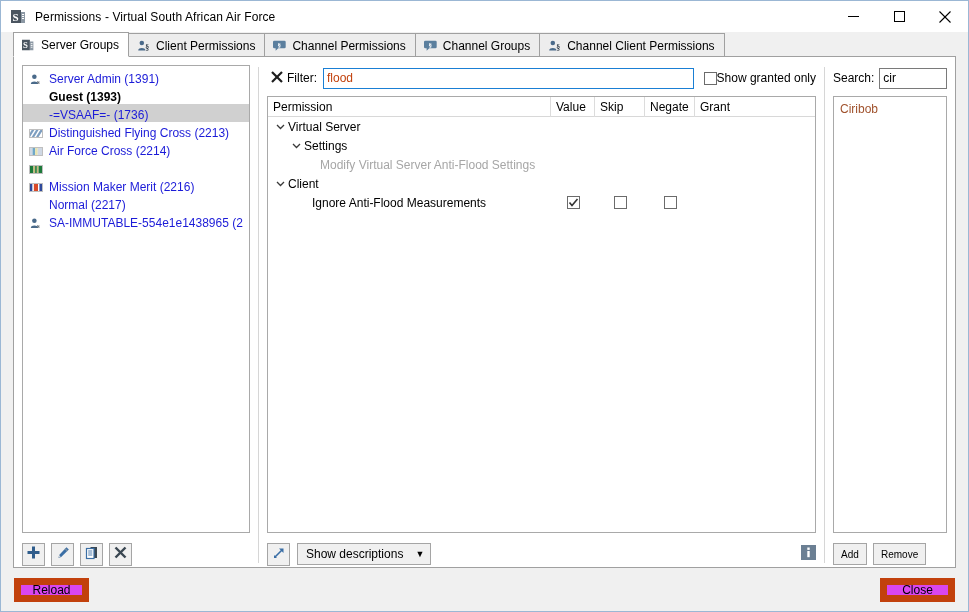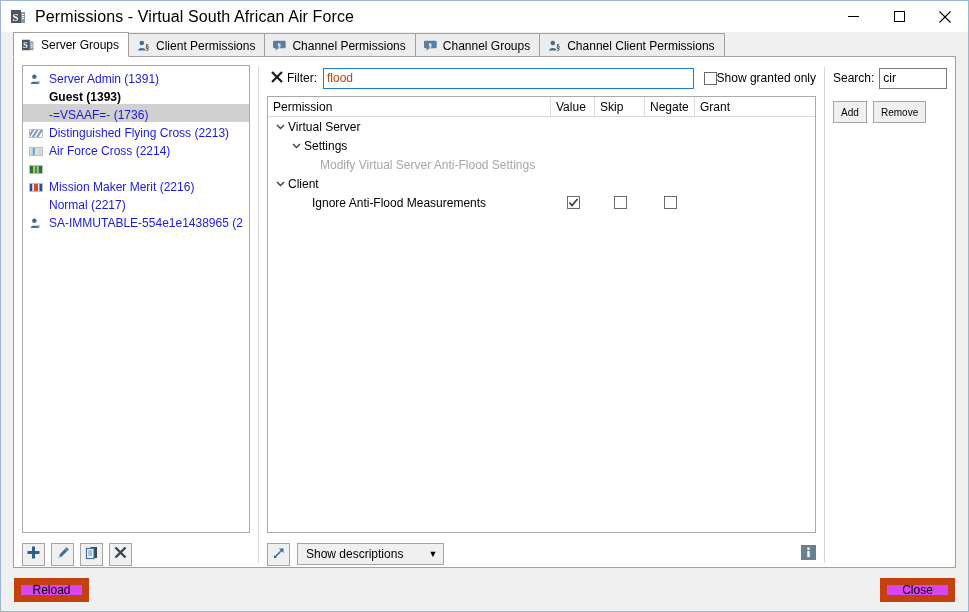--- a/index.html
+++ b/index.html
@@ -35,21 +35,21 @@
     width: 16px; height: 16px;
     margin-left: 10px; margin-right: 8px;
     position: relative;
     flex: 0 0 auto;
   }
   .ts-icon {
     width: 16px; height: 16px;
     display: block;
   }
   .title-text {
-    font-size: 16px;
+    font-size: 12px;
     color: #000;
     letter-spacing: 0.1px;
     white-space: nowrap;
   }
   .win-buttons {
     margin-left: auto;
     display: flex;
     height: 31px;
   }
   .win-btn {
@@ -285,21 +285,21 @@
   }
   .combo {
     height: 22px;
     border: 1px solid #a5a5a5;
     background: #f0f0f0;
     display: flex;
     align-items: center;
     padding: 0 6px 0 8px;
     margin-left: 7px;
     font-size: 12px;
-    gap: 25px;
+    gap: 12px;
   }
   .combo .caret { font-size: 9px; line-height: 1; }
   .info-btn {
     margin-left: auto;
     width: 16px; height: 16px;
     display: flex; align-items: center; justify-content: center;
   }
 
   
   .right-pane {
@@ -744,20 +744,23 @@
       </div>
     </div>
 
     <div class="vsep"></div>
 
     <div class="right-pane">
       <div class="search-row">
         <span class="search-label">Search:</span>
         <input class="search-input" type="text" value="cir" style="">
       </div>
+      <div class="client-list">
+        <div class="client-item">Ciribob</div>
+      </div>
       <div class="right-toolbar">
         <div class="pbtn">Add</div>
         <div class="pbtn">Remove</div>
       </div>
     </div>
 
   </div>
 
   <div class="footer">
     <div class="footer-btn">Reload</div>

